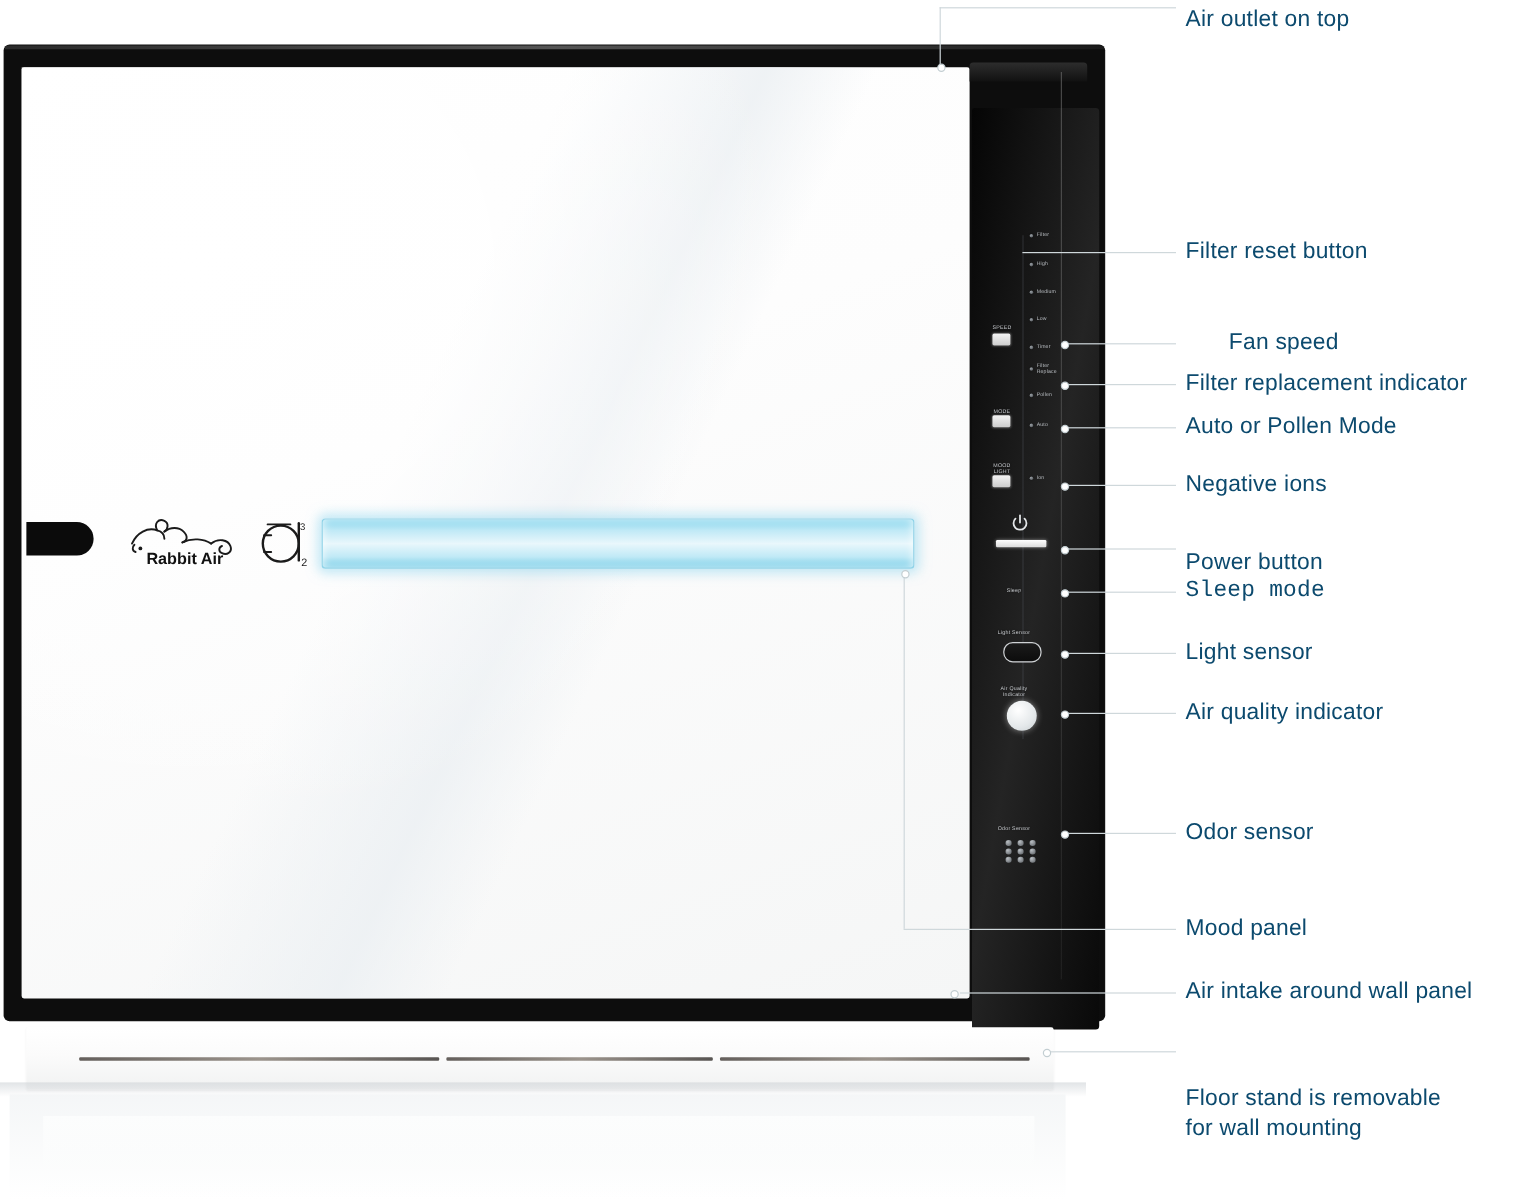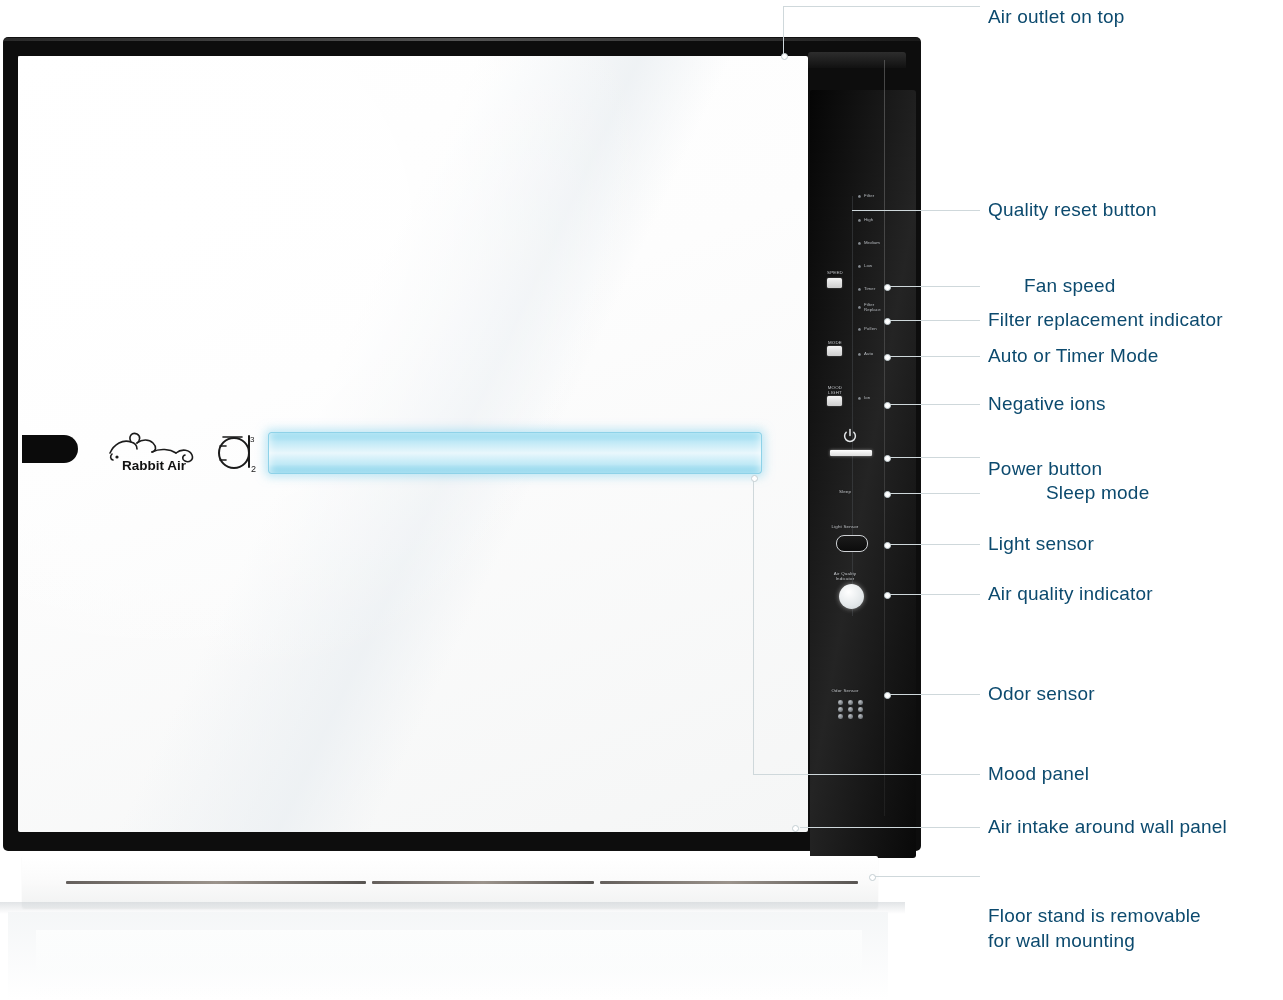--- a/index.html
+++ b/index.html
@@ -344,45 +344,45 @@
   <div class="stand-shadow"></div>
   <div class="reflection"></div>
   <div class="reflection-inner"></div>
 
   <div class="leader leader-v" style="left:783px;top:6px;height:52px;"></div>
   <div class="leader leader-h" style="left:783px;top:6px;width:197px;"></div>
   <div class="leader-dot" style="left:781px;top:53px;"></div>
   <div class="callout-label" style="left:988px;top:4px;">Air outlet on top</div>
 
   <div class="leader leader-h" style="left:852px;top:210px;width:128px;"></div>
-  <div class="callout-label" style="left:988px;top:197px;">Quality reset button</div>
+  <div class="callout-label" style="left:988px;top:197px;">Filter reset button</div>
 
   <div class="leader leader-h" style="left:886px;top:286px;width:94px;"></div>
   <div class="leader-dot" style="left:884px;top:284px;"></div>
   <div class="callout-label" style="left:988px;top:273px;margin-left:36px;">Fan speed</div>
 
   <div class="leader leader-h" style="left:886px;top:320px;width:94px;"></div>
   <div class="leader-dot" style="left:884px;top:318px;"></div>
   <div class="callout-label" style="left:988px;top:307px;">Filter replacement indicator</div>
 
   <div class="leader leader-h" style="left:886px;top:356px;width:94px;"></div>
   <div class="leader-dot" style="left:884px;top:354px;"></div>
-  <div class="callout-label" style="left:988px;top:343px;">Auto or Timer Mode</div>
+  <div class="callout-label" style="left:988px;top:343px;">Auto or Pollen Mode</div>
 
   <div class="leader leader-h" style="left:886px;top:404px;width:94px;"></div>
   <div class="leader-dot" style="left:884px;top:402px;"></div>
   <div class="callout-label" style="left:988px;top:391px;text-align:center;">Negative ions</div>
 
   <div class="leader leader-h" style="left:886px;top:457px;width:94px;"></div>
   <div class="leader-dot" style="left:884px;top:455px;"></div>
   <div class="callout-label" style="left:988px;top:456px;">Power button</div>
 
   <div class="leader leader-h" style="left:886px;top:493px;width:94px;"></div>
   <div class="leader-dot" style="left:884px;top:491px;"></div>
-  <div class="callout-label" style="left:1046px;top:480px;">Sleep mode</div>
+  <div class="callout-label" style="left:988px;top:480px;font-family:Liberation Mono, monospace;">Sleep mode</div>
 
   <div class="leader leader-h" style="left:886px;top:544px;width:94px;"></div>
   <div class="leader-dot" style="left:884px;top:542px;"></div>
   <div class="callout-label" style="left:988px;top:531px;">Light sensor</div>
 
   <div class="leader leader-h" style="left:886px;top:594px;width:94px;"></div>
   <div class="leader-dot" style="left:884px;top:592px;"></div>
   <div class="callout-label" style="left:988px;top:581px;">Air quality indicator</div>
 
   <div class="leader leader-h" style="left:886px;top:694px;width:94px;"></div>

